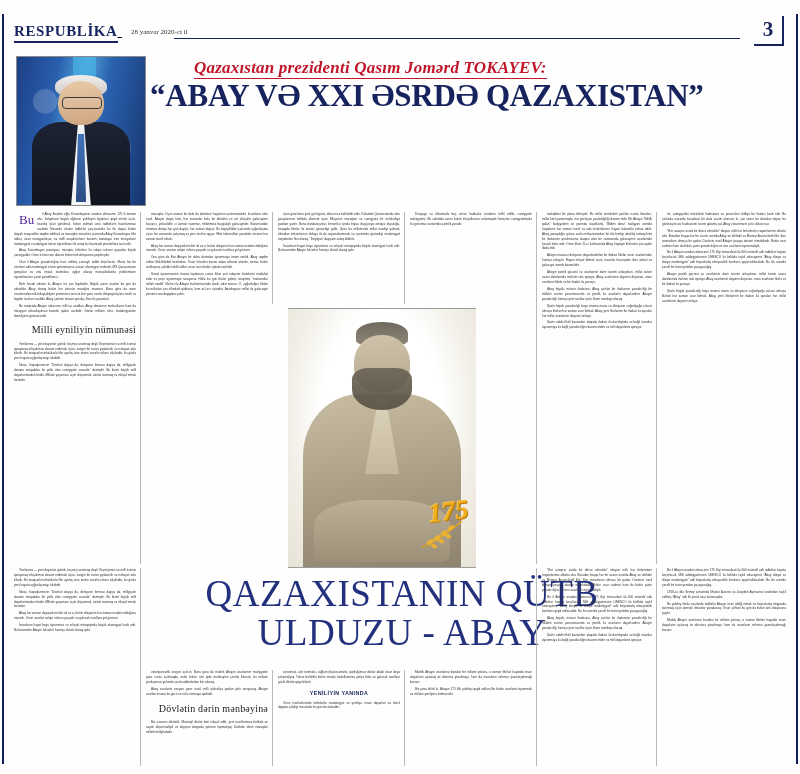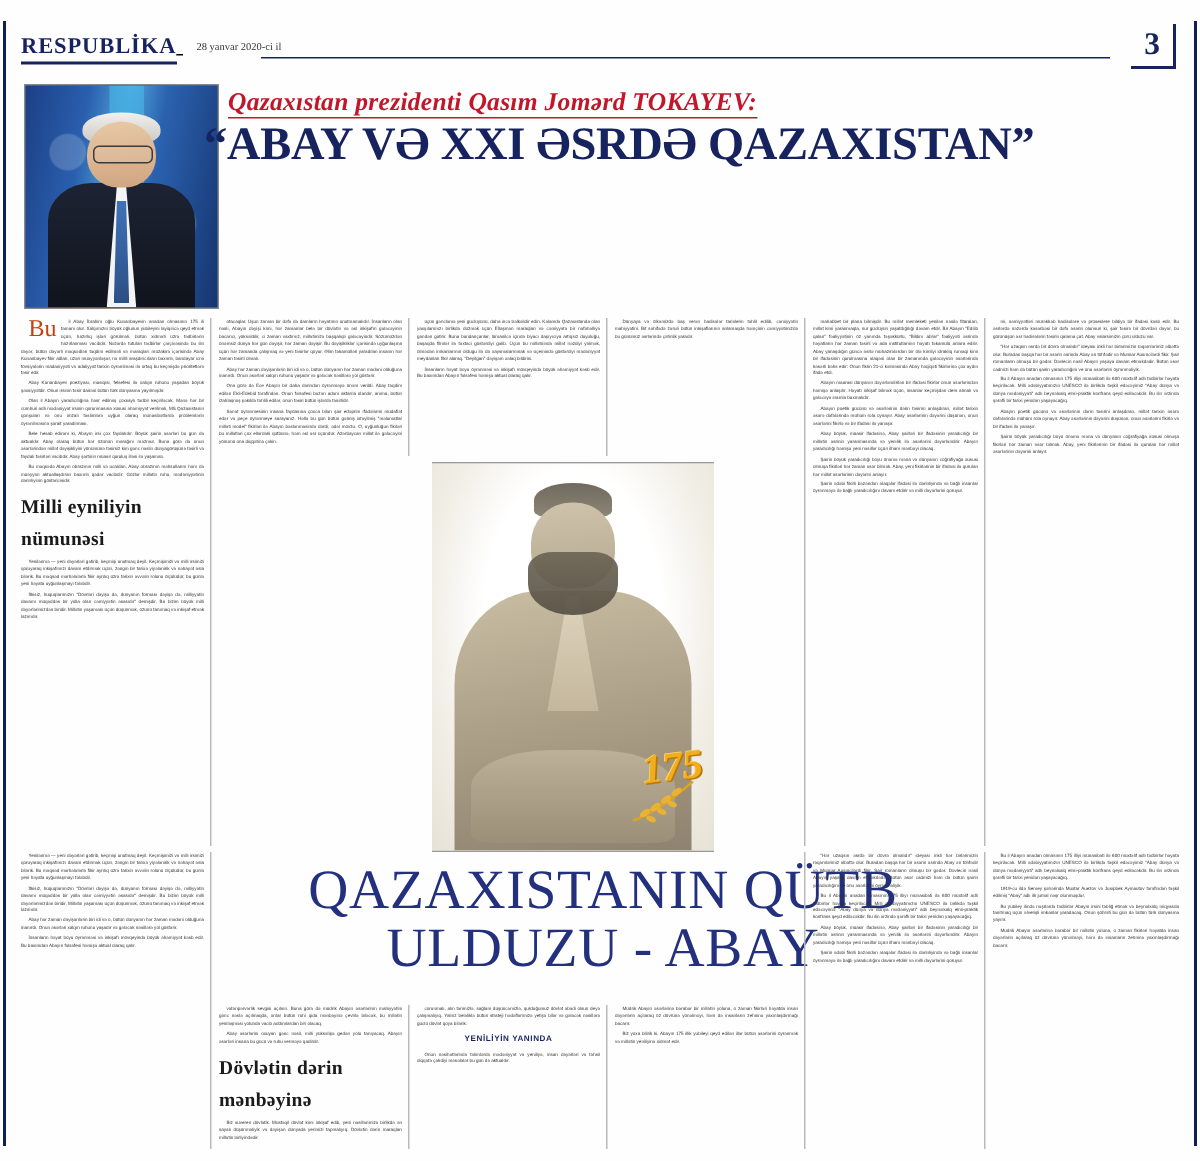--- a/index.html
+++ b/index.html
@@ -67,54 +67,54 @@
   .pp-tie{position:absolute;left:46%;top:52%;width:8%;height:46%;
     background:linear-gradient(180deg,#3f72b8,#2c4f84);clip-path:polygon(20% 0,80% 0,100% 100%,0 100%);}
 
   
   .kicker{
     position:absolute;left:152px;top:58px;width:636px;
     font-family:"Liberation Serif", serif;
     font-style:italic;font-weight:bold;font-size:17px;color:#c2162a;
     letter-spacing:.2px;
   }
-  .kicker u{text-decoration:none;border-bottom:1.4px solid #c2162a;padding-bottom:1px;}
+  .kicker u{text-decoration:none;border-bottom:1.4px solid #c2162a;padding-bottom:1px;margin-left:42px;}
   .headline{
-    position:absolute;left:136px;top:78px;width:642px;
+    position:absolute;left:150px;top:78px;width:642px;
     font-family:"Liberation Serif", serif;
     font-weight:bold;font-size:31px;color:#17235e;
     letter-spacing:-.2px;white-space:nowrap;
   }
 
   
   .col{
     position:absolute;
     font-family:"Liberation Sans", sans-serif;
     font-size:3.05px;line-height:1.62;
     color:#30302f;text-align:justify;
     overflow:hidden;
   }
   .col p{margin:0 0 2px 0;text-indent:5px;}
   .vr{position:absolute;width:1px;background:#b9b9b9;}
 
   .subhead{
     font-family:"Liberation Serif", serif;
-    font-weight:bold;font-size:13px;color:#1a1a1a;
-    text-align:left;margin:4px 0 3px 0;text-indent:0;
+    font-weight:normal;font-size:10px;color:#1a1a1a;
+    text-align:right;margin:4px 0 3px 0;text-indent:0;
     letter-spacing:.2px;
   }
   .subhead-red{
     font-family:"Liberation Sans", sans-serif;
     font-weight:bold;font-size:5.4px;color:#17235e;
     text-align:center;margin:4px 0 3px 0;text-indent:0;letter-spacing:.4px;
   }
   .dropcap{
     float:left;
     font-family:"Liberation Serif", serif;
-    font-size:16px;line-height:14px;font-weight:normal;color:#c2410c;
+    font-size:13px;line-height:14px;font-weight:normal;color:#4c1d95;
     margin:1px 3px 0 0;
   }
 
   
   .abay-box{
     position:absolute;left:288px;top:308px;width:188px;height:258px;
     border-top:1px solid #9b9b9b;border-bottom:1px solid #9b9b9b;
     background:#fbfaf7;overflow:hidden;
   }
   .ab-bg{position:absolute;inset:0;background:

